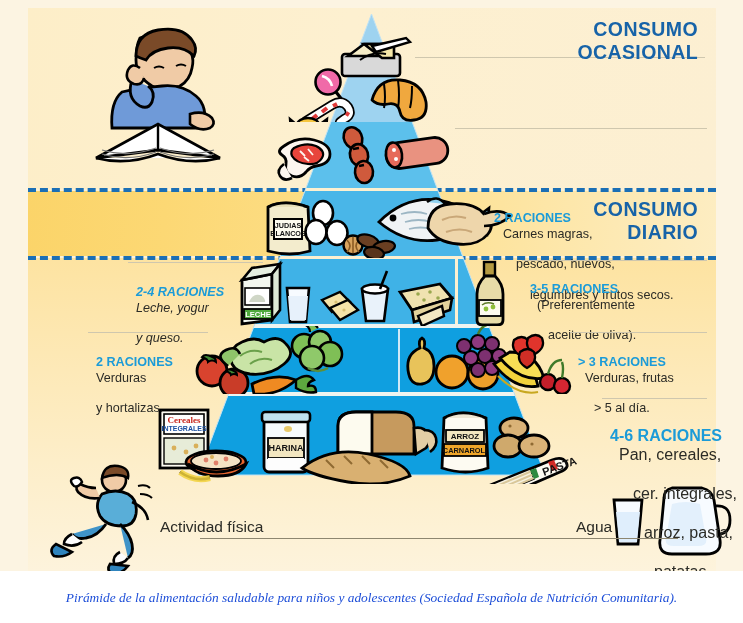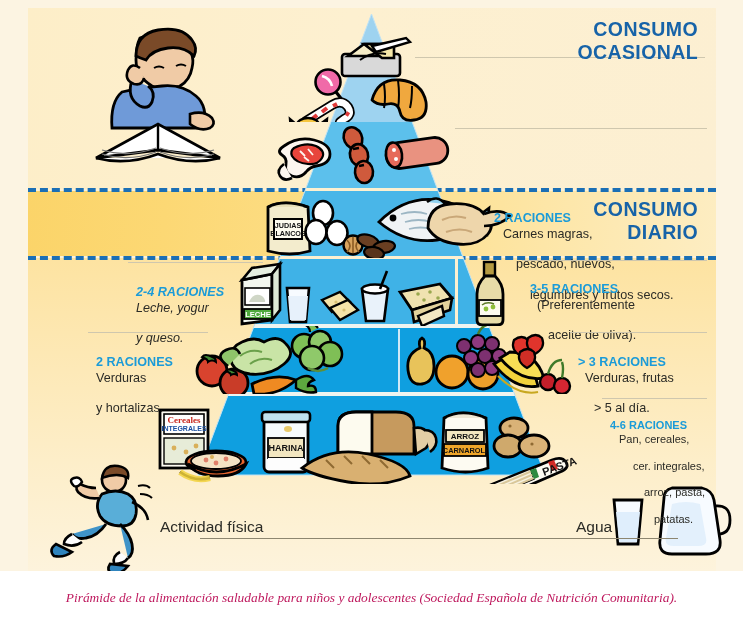--- a/index.html
+++ b/index.html
@@ -48,21 +48,21 @@
   .lbl-leche{left:136px;top:270px;font-size:12.6px;font-style:italic;}
   .lbl-aceite{left:530px;top:267px;font-size:12.6px;}
   .lbl-aceite .i1{padding-left:7px;display:block;}
   .lbl-aceite .i2{padding-left:18px;display:block;}
 
   .lbl-verduras{left:96px;top:340px;font-size:12.6px;}
   .lbl-frutas{left:578px;top:340px;font-size:12.6px;}
   .lbl-frutas .i1{padding-left:7px;display:block;}
   .lbl-frutas .i2{padding-left:16px;display:block;}
 
-  .lbl-pan{left:610px;top:406px;font-size:11px;}
+  .lbl-pan{left:610px;top:406px;font-size:16px;}
   .lbl-pan .i1{padding-left:9px;display:block;}
   .lbl-pan .i2{padding-left:23px;display:block;}
   .lbl-pan .i3{padding-left:34px;display:block;}
   .lbl-pan .i4{padding-left:44px;display:block;}
 
   .hd-ocasional{right:45px;top:18px;}
   .hd-diario{right:45px;top:198px;}
 
   .sep{position:absolute;height:0;border-top:1px solid #cfc7ae;}
   .sep-1{left:415px;top:57px;width:290px;}
@@ -72,21 +72,21 @@
   .sep-5{left:88px;top:332px;width:120px;}
   .sep-6{left:570px;top:332px;width:137px;}
   .sep-7{left:602px;top:398px;width:105px;}
 
   .base-line{position:absolute;left:200px;top:538px;width:478px;height:0;
              border-top:1.6px solid #8d8670;}
   .lbl-actividad{position:absolute;left:160px;top:518px;font-size:15.5px;color:#2b2b26;}
   .lbl-agua{position:absolute;left:576px;top:518px;font-size:15.5px;color:#2b2b26;}
 
   .caption{position:absolute;left:0;top:590px;width:743px;text-align:center;
-           font-family:"Liberation Serif",serif;font-style:italic;font-size:13.4px;color:#be185d;}
+           font-family:"Liberation Serif",serif;font-style:italic;font-size:13.4px;color:#1d4ed8;}
 </style>
 </head>
 <body>
 
 <div id="stage">
 
   <div class="bg-base"></div>
   <div class="bg-inner"></div>
   <div class="band-ocasional"></div>
   <div class="band-diario"></div>

